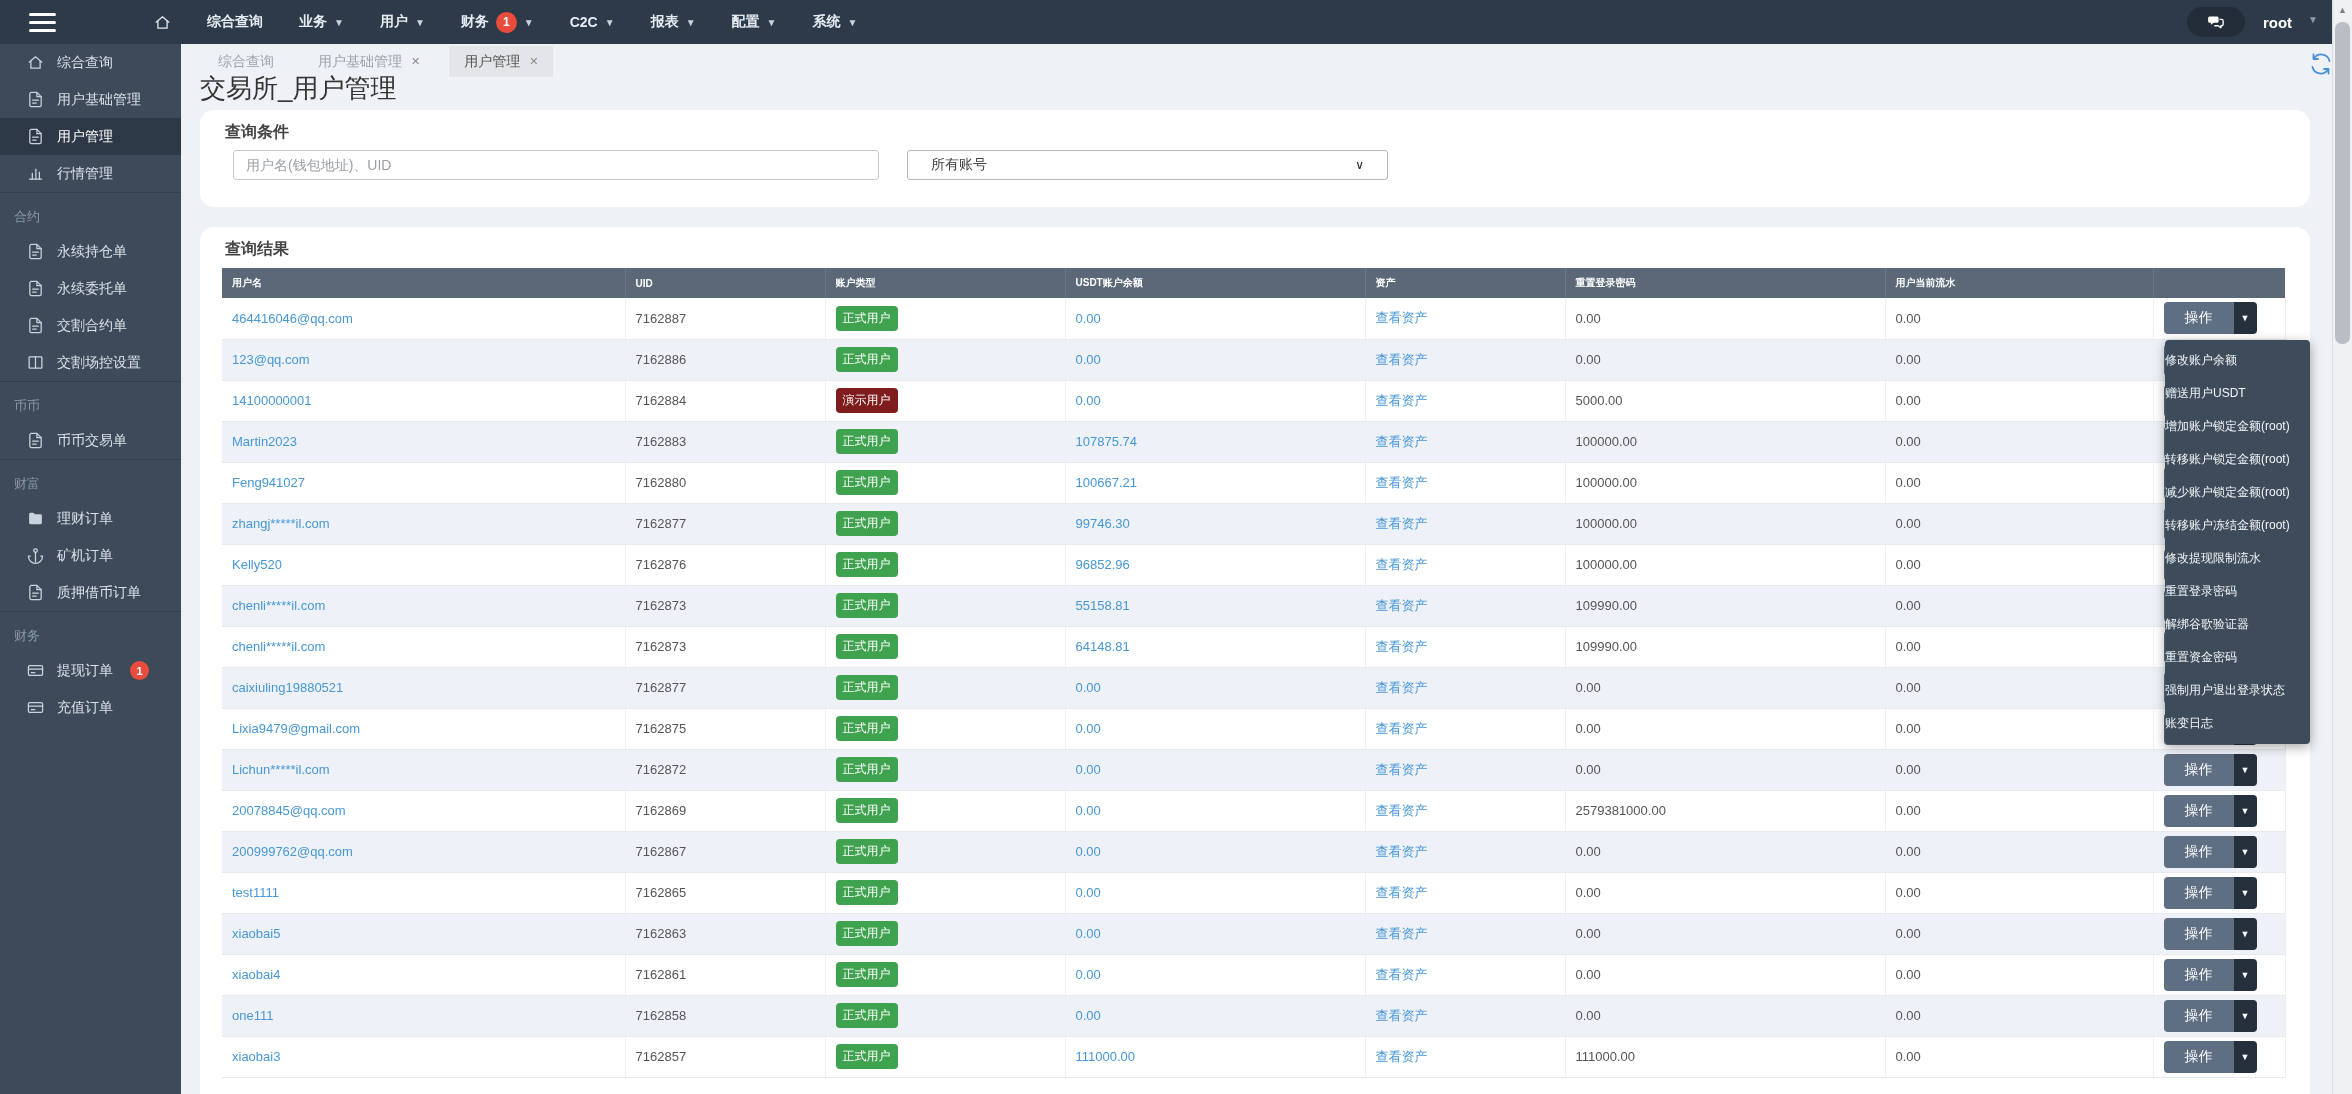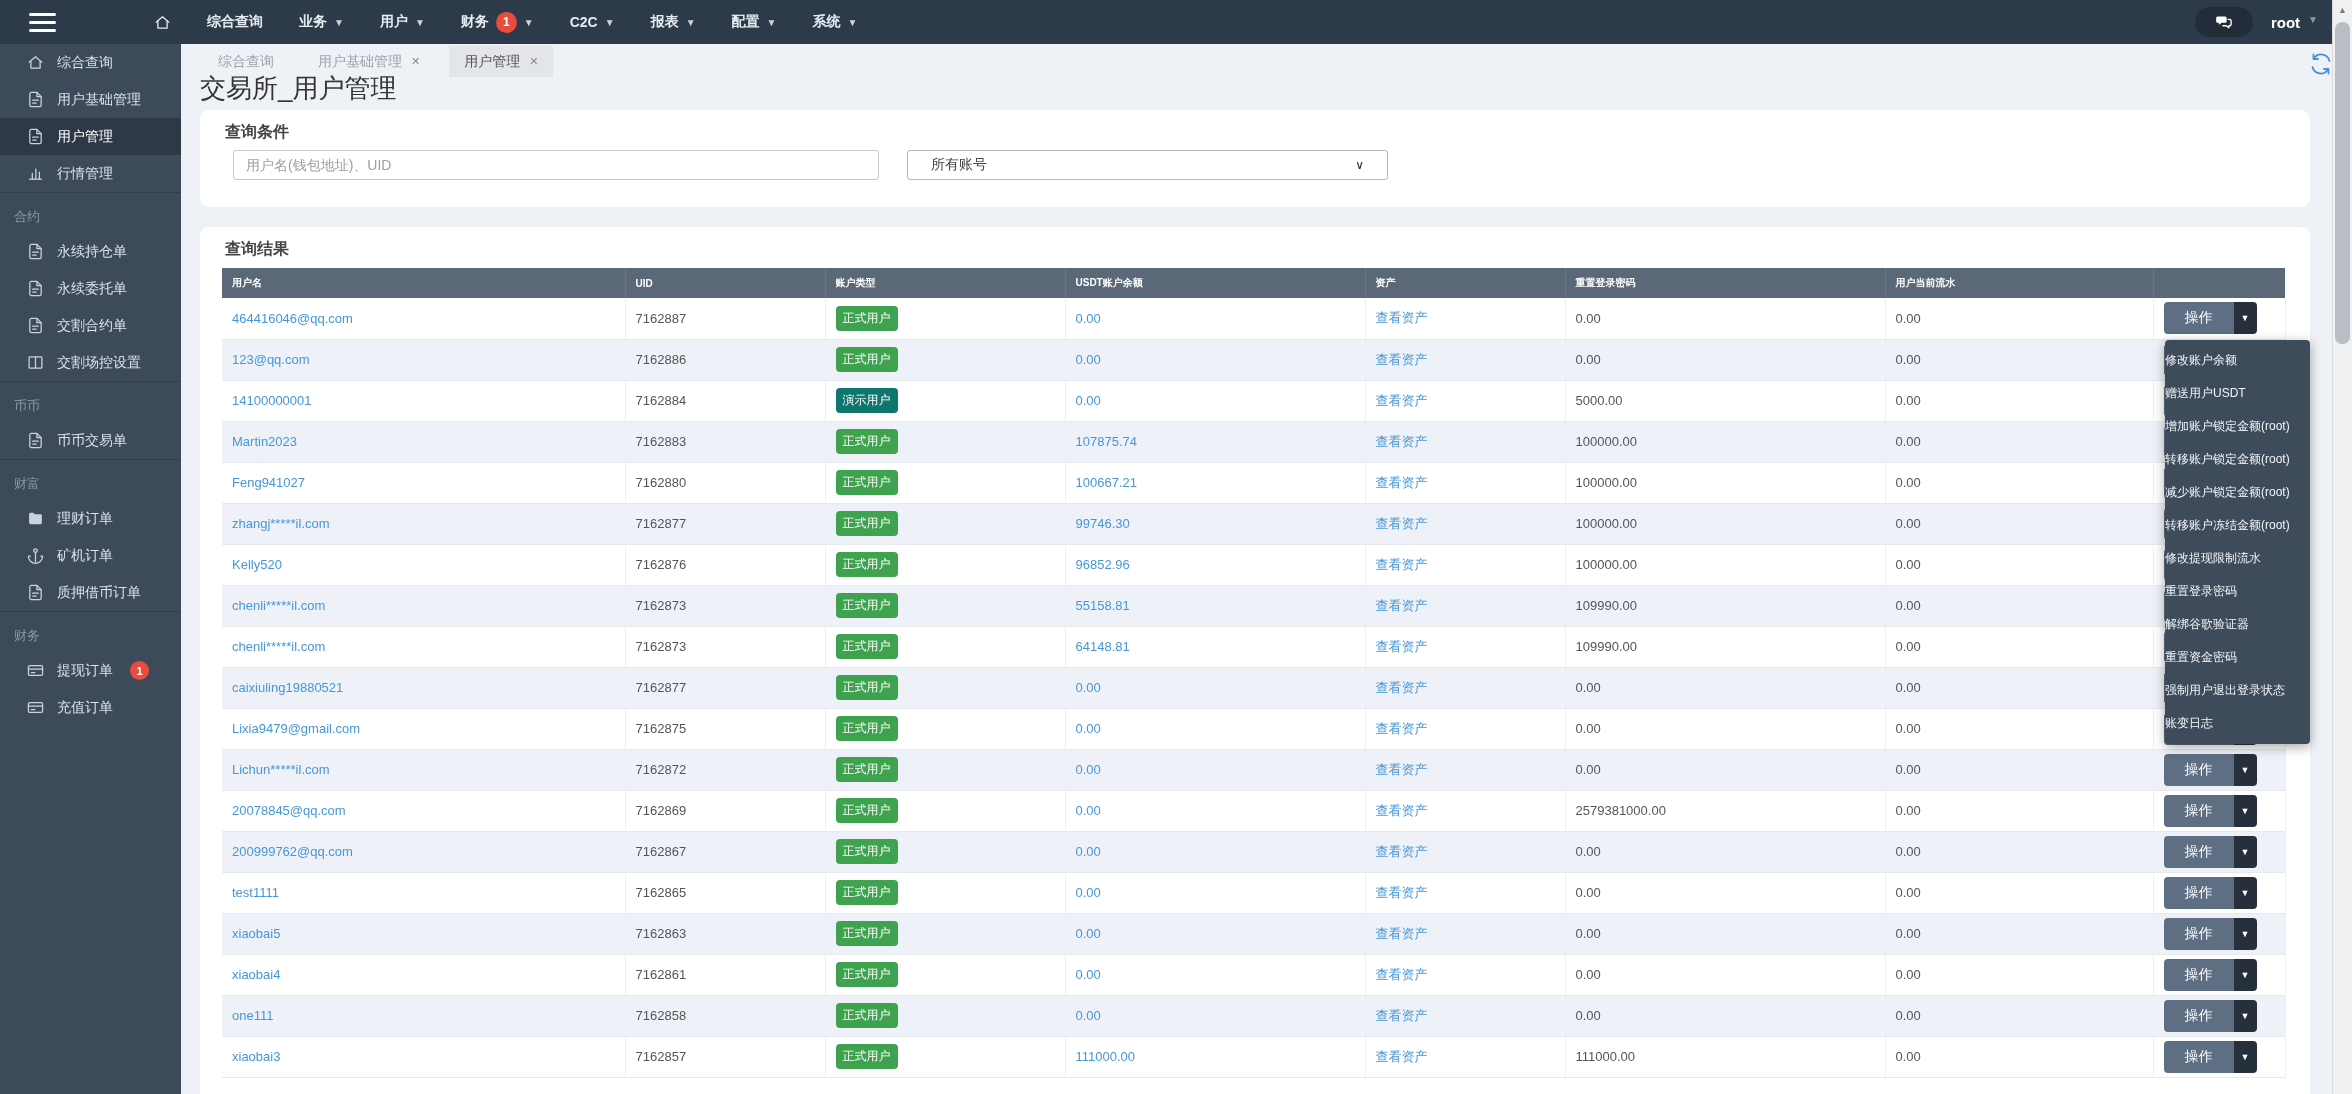--- a/index.html
+++ b/index.html
@@ -21,21 +21,21 @@
   .nav-item { display:flex; align-items:center; gap:7px; font-size:14px; font-weight:700;
     color:#e6ecf2; cursor:pointer; white-space:nowrap; }
   .nav-item .ic { width:17px; height:17px; stroke:#e6ecf2; }
   .nav-caret { font-size:10px; color:#c9d3dd; }
   .nav-badge { width:21px; height:21px; border-radius:50%; background:#e74c3c; color:#fff;
     font-size:12px; font-weight:700; display:flex; align-items:center; justify-content:center; }
   .nav-right { margin-left:auto; margin-right:34px; display:flex; align-items:center; gap:18px; }
   .chat-pill { width:58px; height:30px; border-radius:15px; background:#222d39;
     display:flex; align-items:center; justify-content:center; cursor:pointer; }
   .chat-pill .ic { width:22px; height:18px; color:#ffffff; stroke:#ffffff; }
-  .user-entry { display:flex; align-items:flex-start; gap:8px; cursor:pointer; }
+  .user-entry { display:flex; align-items:flex-start; gap:16px; cursor:pointer; }
   .user-name { font-size:15px; font-weight:700; color:#ffffff; }
   .user-caret { font-size:10px; color:#8b99a7; }
 
   
   .sidebar { position:absolute; left:0; top:44px; width:181px; height:1050px;
     background:#3c4a59; z-index:5; }
   .side-group { border-top:1px solid #323e4b; }
   .side-group:first-child { border-top:none; }
   .side-label { height:40px; display:flex; align-items:flex-end; padding:0 0 7px 14px;
     font-size:13px; color:#8b99a7; }
@@ -55,21 +55,21 @@
     color:#9aa2ab; cursor:pointer; }
   .tab.active { background:#e3e5e8; color:#555; }
   .tab-close { font-size:11px; color:#8a8a8a; cursor:pointer; }
 
   .refresh-btn { position:absolute; left:2128px; top:8px; width:24px; height:24px;
     color:#4a90d9; cursor:pointer; }
   .refresh-btn .ic { width:24px; height:24px; stroke:#4a90d9; }
 
   .page-title { position:absolute; left:19px; top:27px; font-size:26px; color:#333; }
 
-  .panel { position:absolute; background:#ffffff; border-radius:9px; }
+  .panel { position:absolute; background:#ffffff; border-radius:14px; }
   .panel-query   { left:19px; top:66px;  width:2110px; height:97px; }
   .panel-results { left:19px; top:183px; width:2110px; height:920px; }
   .panel-label { position:absolute; left:25px; top:12px; font-size:16px; font-weight:700; color:#454545; }
 
   .search-input { position:absolute; left:33px; top:40px; width:646px; height:30px;
     border:1px solid #c8c8c8; border-radius:3px; padding:0 12px; font-size:14px; color:#555;
     font-family:inherit; outline:none; }
   .search-input::placeholder { color:#9aa0a6; }
   .account-select { position:absolute; left:707px; top:40px; width:481px; height:30px;
     border:1px solid #b7b7b7; border-radius:3px; background:#fff; display:flex;
@@ -86,21 +86,21 @@
   .results th { background:#5a6877; color:#fff; font-size:10px; font-weight:700;
     text-align:left; height:30px; padding:0 0 0 10px;
     border-right:1px solid rgba(255,255,255,0.10); white-space:nowrap; }
   .results td { height:41px; font-size:13px; color:#555; padding:0 0 0 10px;
     border-right:1px solid #eceff3; border-bottom:1px solid #e6eaee;
     white-space:nowrap; overflow:hidden; background:#fff; }
   .results tr.alt td { background:#eef2f8; }
   .lnk { color:#4697d6; text-decoration:none; cursor:pointer; }
   .badge { display:inline-block; padding:4px 7px; border-radius:4px; color:#fff; font-size:12px; }
   .badge.green  { background:#3fa24e; }
-  .badge.orange { background:#0f766e; }
+  .badge.orange { background:#7f1d1d; }
   .op-btn { display:inline-flex; height:32px; border-radius:4px; overflow:hidden;
     cursor:pointer; vertical-align:middle; }
   .op-main { width:70px; background:#5e6e83; color:#fff; font-size:14px;
     display:flex; align-items:center; justify-content:center; }
   .op-caret { width:23px; background:#262f3c; color:#fff; font-size:9px;
     display:flex; align-items:center; justify-content:center; }
 
   
   .action-menu { position:absolute; left:1984px; top:296px; width:145px;
     background:#3e4b5a; border-radius:4px; box-shadow:0 3px 12px rgba(0,0,0,0.35);

